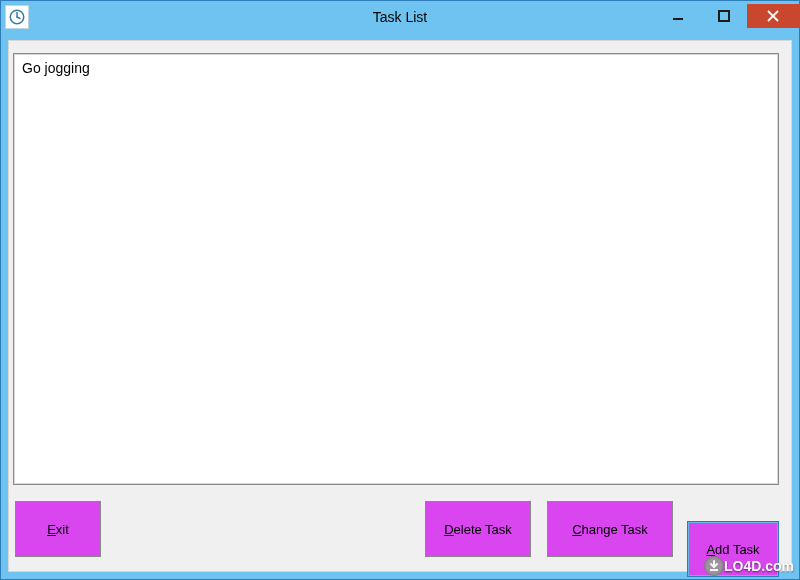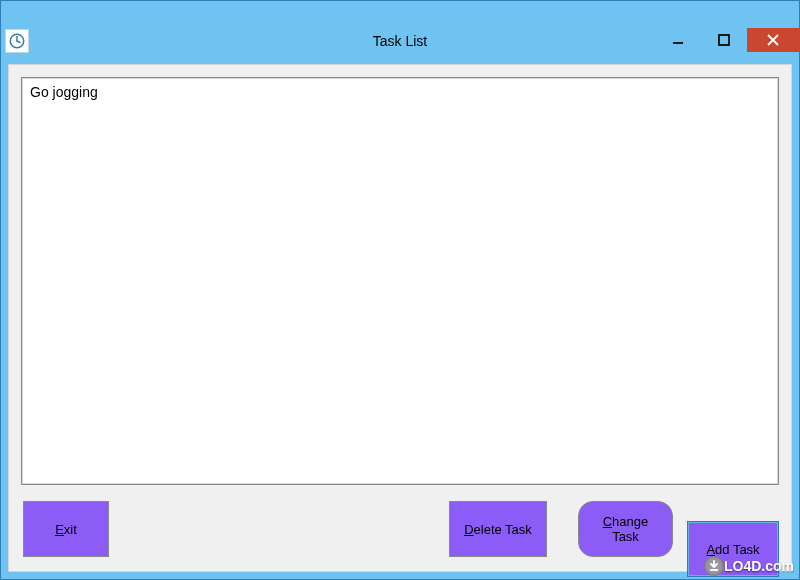--- a/index.html
+++ b/index.html
@@ -23,21 +23,20 @@
       display: flex;
       flex-direction: column;
       position: relative;
     }
     .titlebar {
       height: 32px;
       display: flex;
       align-items: center;
       position: relative;
       background: #6fc3f0;
-      margin-top: 24px;
     }
     .titlebar .app-icon {
       width: 24px;
       height: 24px;
       margin: 3px 6px 3px 4px;
       background: #ffffff;
       border: 1px solid #bcd6e6;
       display: flex;
       align-items: center;
       justify-content: center;
@@ -77,21 +76,21 @@
       height: 24px;
     }
     .win-btn svg { display: block; }
     .client-area {
       flex: 1;
       margin: 7px;
       background: #f0f0f0;
       border: 1px solid #d6d6d6;
       display: flex;
       flex-direction: column;
-      padding: 12px 12px 14px 12px;
+      padding: 12px 12px 14px 4px;
     }
     .listbox {
       flex: 1;
       background: #ffffff;
       border: 1px solid #8a8a8a;
       box-shadow: inset 0 0 0 1px #d8d8d8;
       padding: 5px 8px;
       font-size: 14px;
       color: #000;
       overflow: auto;
@@ -101,41 +100,41 @@
       white-space: pre;
     }
     .button-row {
       margin-top: 16px;
       display: flex;
       align-items: stretch;
       height: 56px;
     }
     .btn {
       height: 56px;
-      background: #8b5cf6;
+      background: #d946ef;
       border: 1px solid #888888;
       font-size: 13px;
       font-family: inherit;
       cursor: pointer;
       padding: 0 10px;
       display: flex;
       align-items: center;
       justify-content: center;
       color: #000;
     }
     .btn .ul { text-decoration: underline; }
     .btn.default {
       border: 1px solid #2b7fb8;
       box-shadow: inset 0 0 0 1px #68b2e4;
     }
     .spacer { flex: 1; }
     .btn-exit { width: 86px; margin-right: 22px; margin-left: 2px; }
     .btn-print { width: 100px; }
-    .btn-delete { width: 98px; margin-right: 31px; }
-    .btn-change { width: 95px; margin-right: 14px; border-radius: 15px; }
+    .btn-delete { width: 106px; margin-right: 16px; }
+    .btn-change { width: 126px; margin-right: 14px; }
     .btn-add { width: 92px; margin-top: 20px; }
     .watermark {
       position: absolute;
       right: 6px;
       bottom: 4px;
       display: flex;
       align-items: center;
       color: #ffffff;
       font-size: 14px;
       font-weight: 600;

